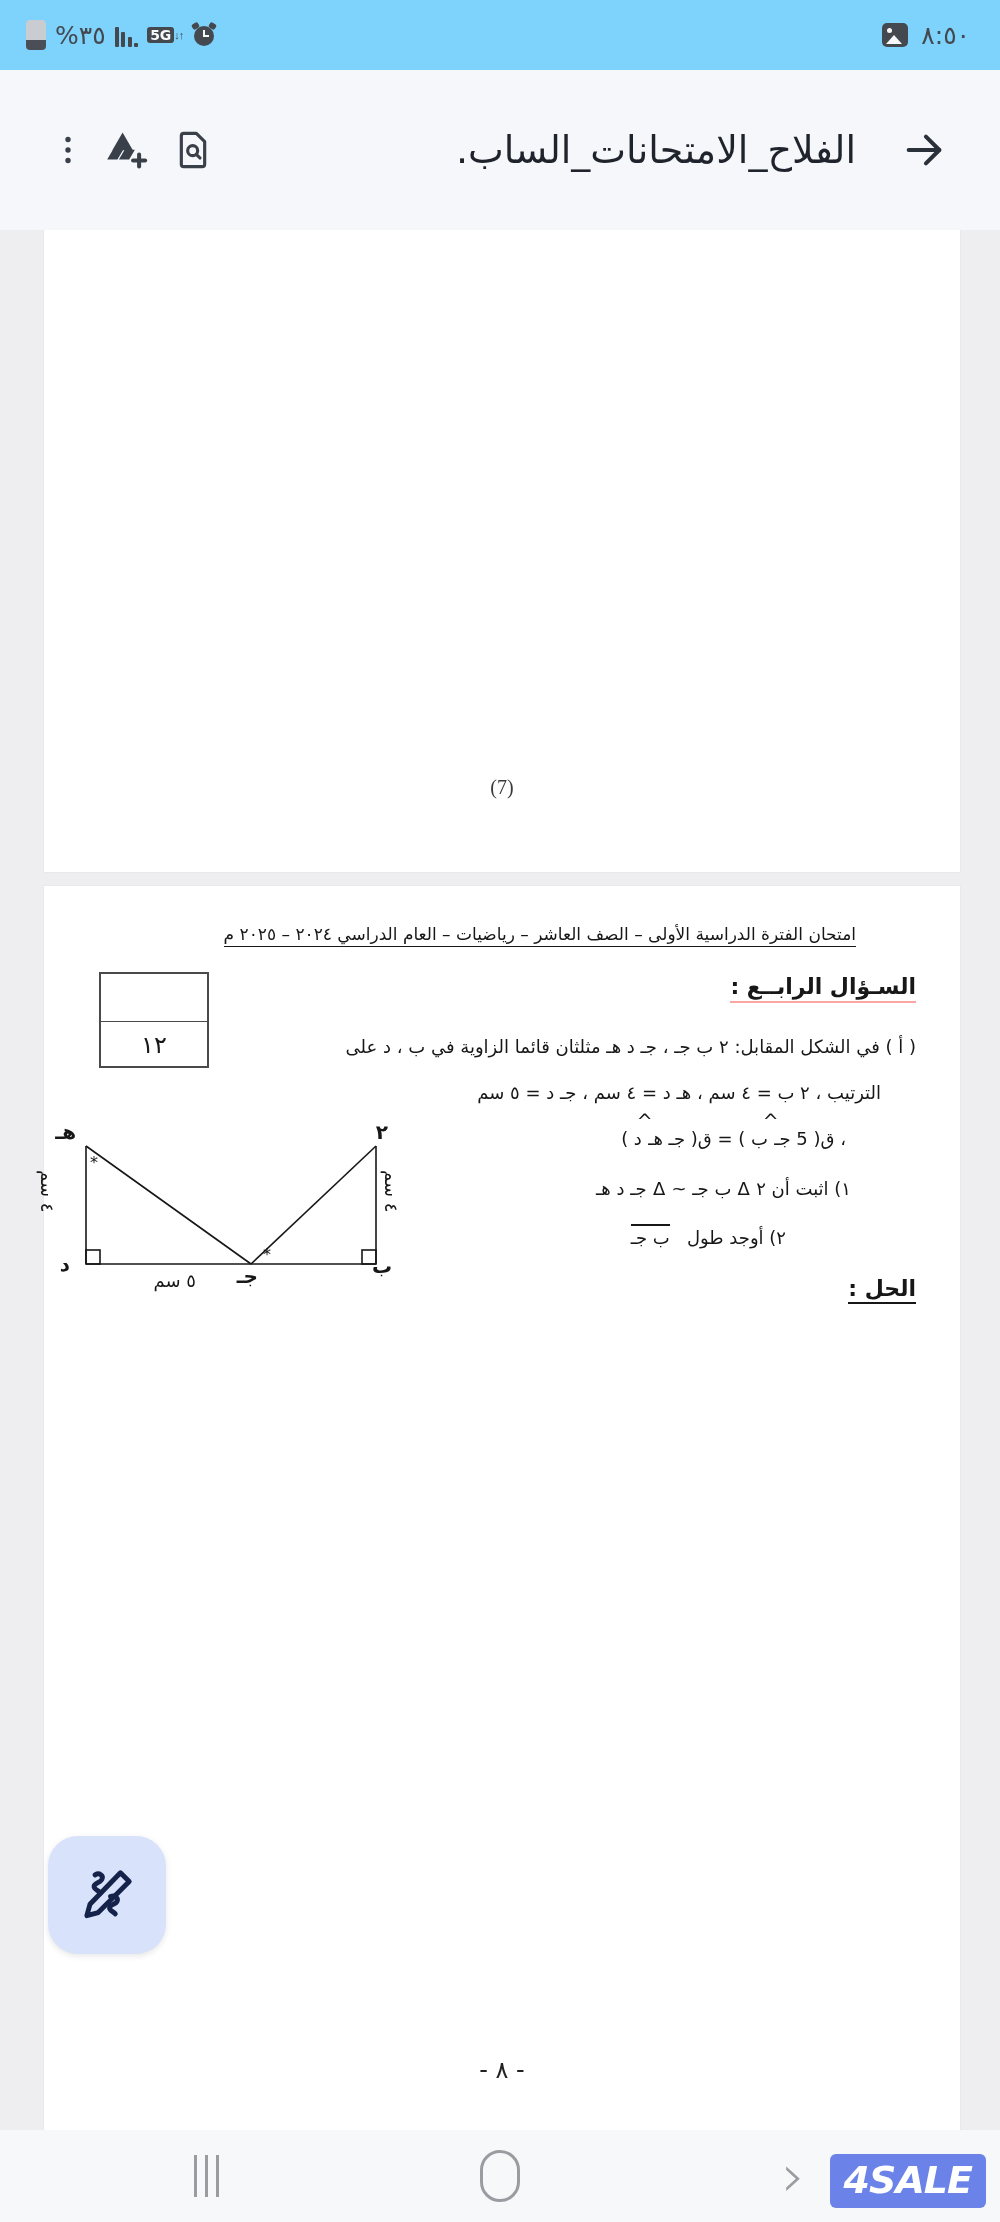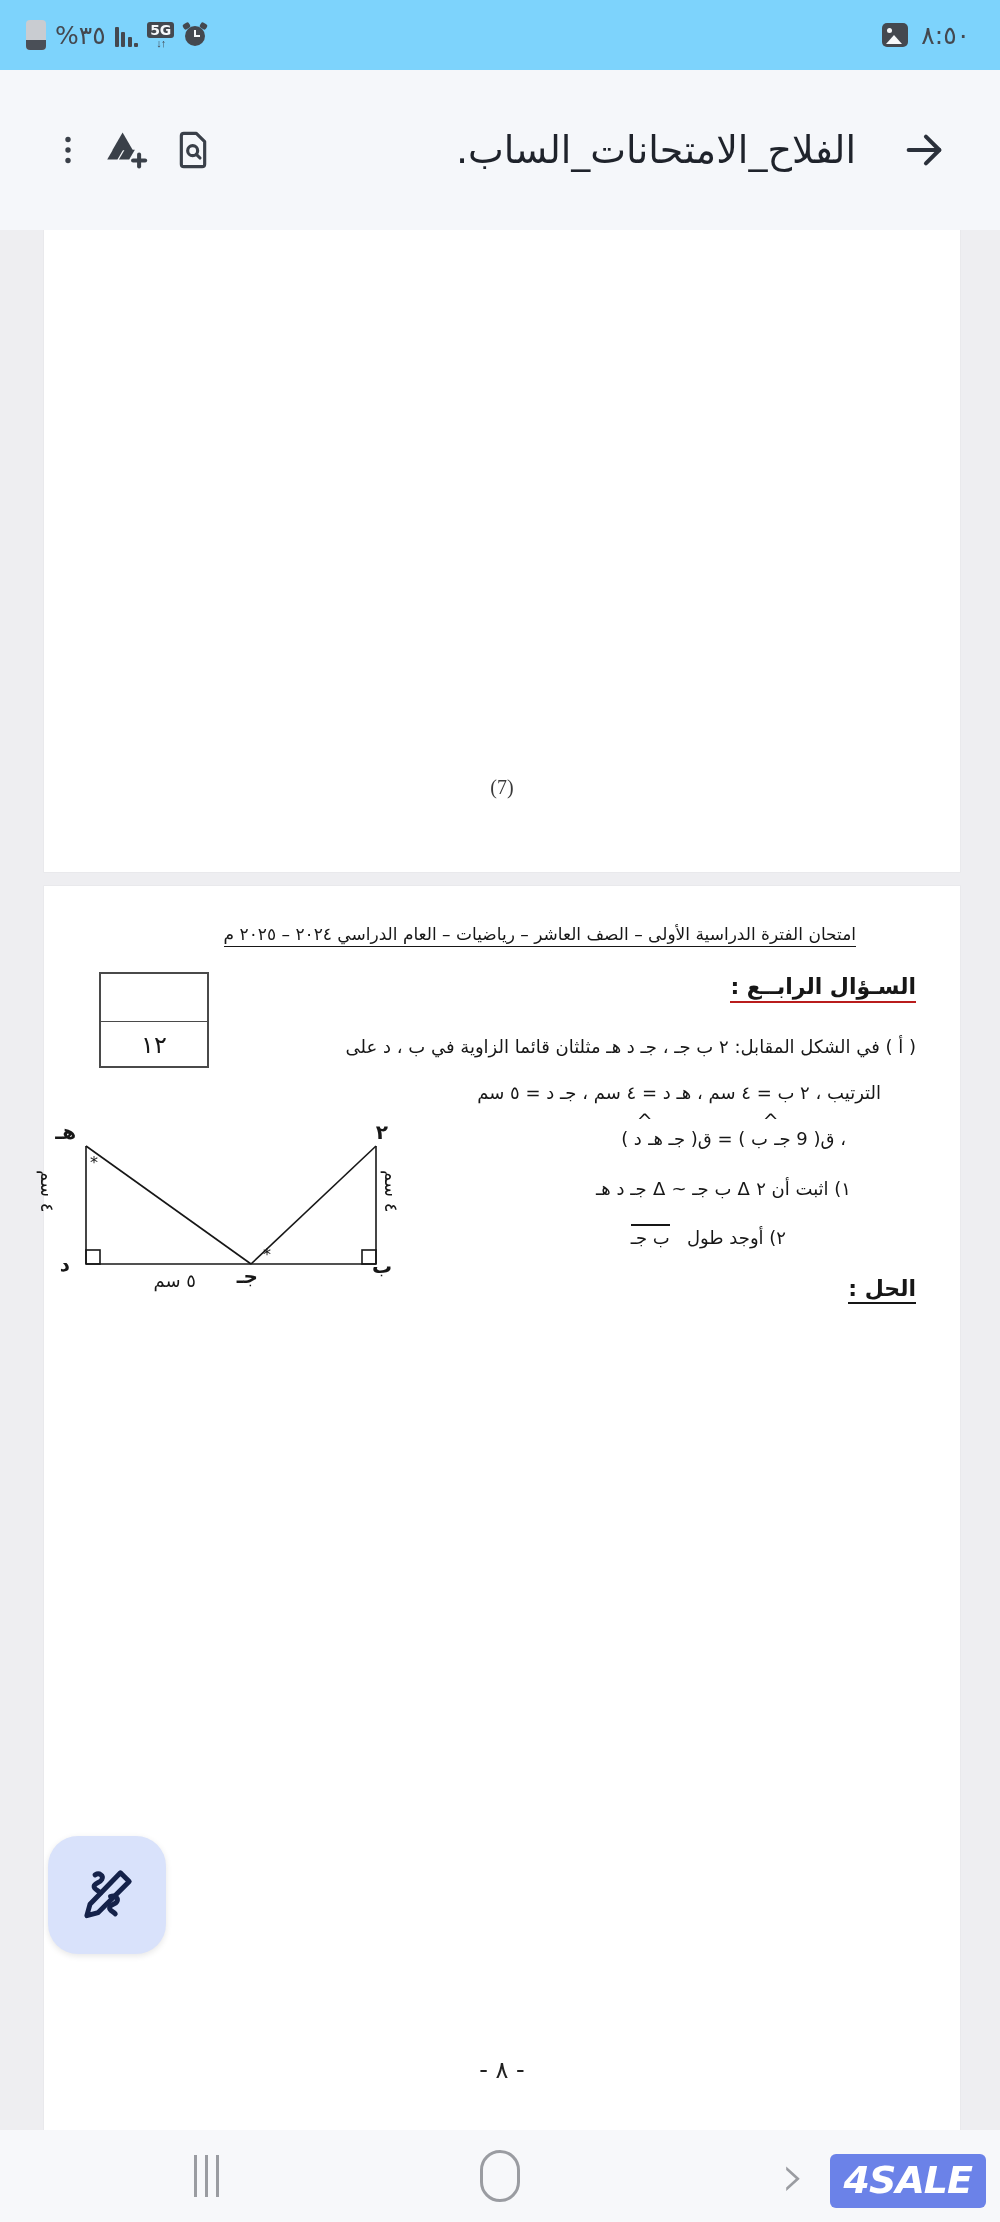--- a/index.html
+++ b/index.html
@@ -60,21 +60,21 @@
   }
   .signal-icon { display: flex; align-items: flex-end; gap: 2.5px; height: 24px; }
   .signal-icon i {
     display: block; width: 4px; background: #44484f; border-radius: 1px;
   }
   .signal-icon i:nth-child(1) { height: 20px; }
   .signal-icon i:nth-child(2) { height: 15px; }
   .signal-icon i:nth-child(3) { height: 10px; }
   .signal-icon i:nth-child(4) { height: 4px; }
 
-  .fiveg-wrap { display: flex; flex-direction: column; align-items: center; gap: 0px; }
+  .fiveg-wrap { display: flex; flex-direction: row; align-items: center; gap: 0px; }
   .fiveg-badge {
     background: #44484f; color: #f7f8fa;
     font-size: 14px; font-weight: bold;
     border-radius: 3px;
     padding: 1px 3px;
     line-height: 1;
     font-family: "DejaVu Sans", sans-serif;
   }
   .fiveg-arrows { font-size: 11px; color: #44484f; line-height: 1; letter-spacing: -1px; }
 
@@ -206,21 +206,21 @@
     border-bottom: 1.5px solid #171717;
     padding-bottom: 2px;
     letter-spacing: 0px;
   }
 
   .q-title {
     position: absolute;
     top: 88px; right: 50px;
     font-size: 22px;
     font-weight: bold;
-    border-bottom: 2px solid #b91c1c;
+    border-bottom: 2px solid #fca5a5;
     padding-bottom: 2px;
     letter-spacing: 2px;
   }
 
   .mark-box {
     position: absolute;
     top: 86px; right: 757px;
     width: 110px; height: 96px;
     border: 2px solid #4a4a4a;
     margin-left: 42px;
@@ -438,21 +438,21 @@
         <div class="mark-box">
           <div class="cell-top"></div>
           <div class="cell-bot">١٢</div>
         </div>
 
         <div class="q-line q-l1">( أ ) في الشكل المقابل: ٢ ب جـ   ، جـ د هـ   مثلثان قائما الزاوية في ب ، د على</div>
 
         <div class="q-line q-l2">الترتيب ،  ٢ ب = ٤ سم  ،    هـ د = ٤ سم  ،  جـ د = ٥ سم</div>
 
         <div class="q-line q-l3">
-          <span>، ق( 9 جـ</span><span class="hat">&nbsp;</span><span>ب ) =  ق( جـ هـ</span><span class="hat">&nbsp;</span><span>د )</span>
+          <span>، ق( 5 جـ</span><span class="hat">&nbsp;</span><span>ب ) =  ق( جـ هـ</span><span class="hat">&nbsp;</span><span>د )</span>
         </div>
 
         <div class="q-line q-l4">١) اثبت أن   ٢ Δ ب جـ ~ Δ جـ د هـ</div>
 
         <div class="q-line q-l5">
           <span>٢) أوجد  طول</span>
           &nbsp;&nbsp;<span class="ovl">ب جـ</span>
         </div>
 
         <div class="solution-label">الحل :</div>

